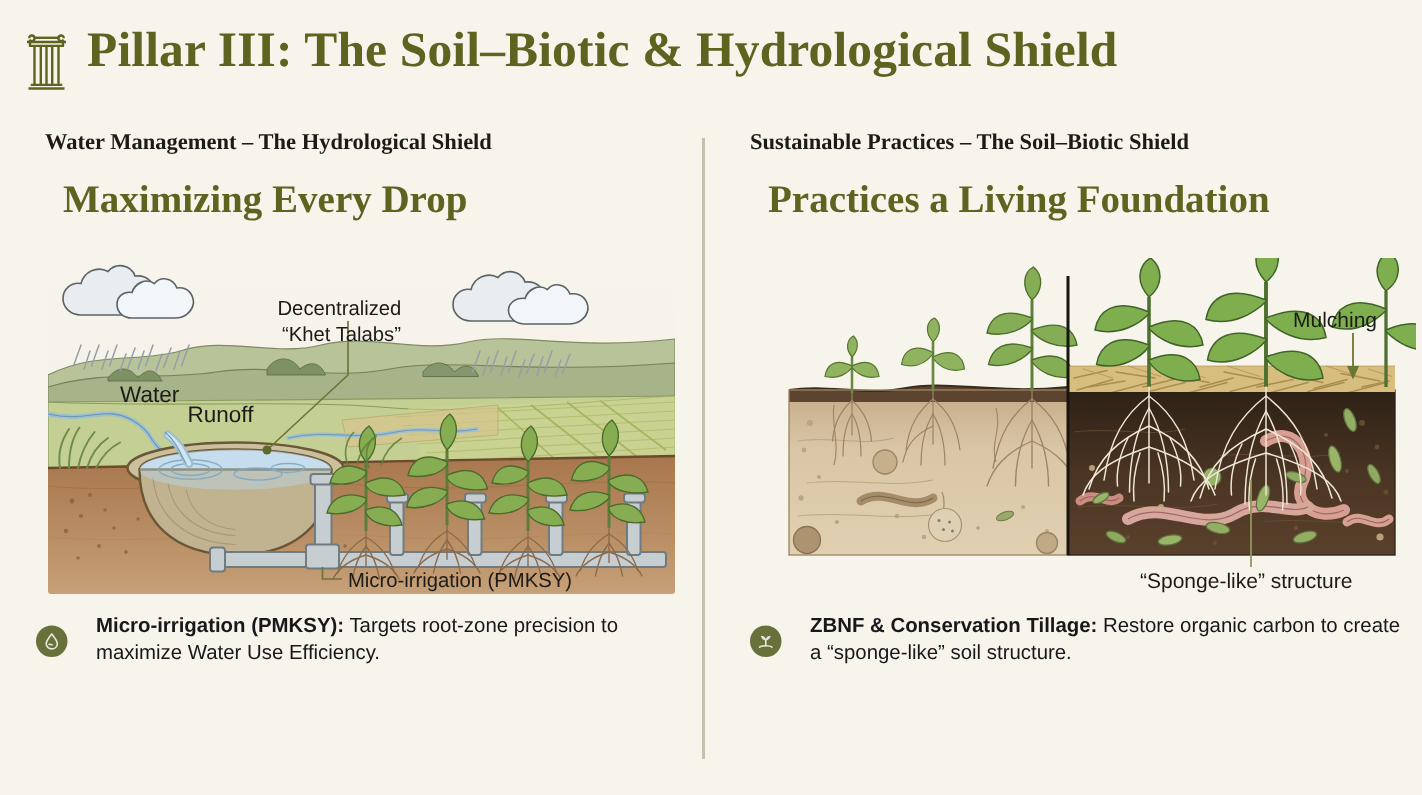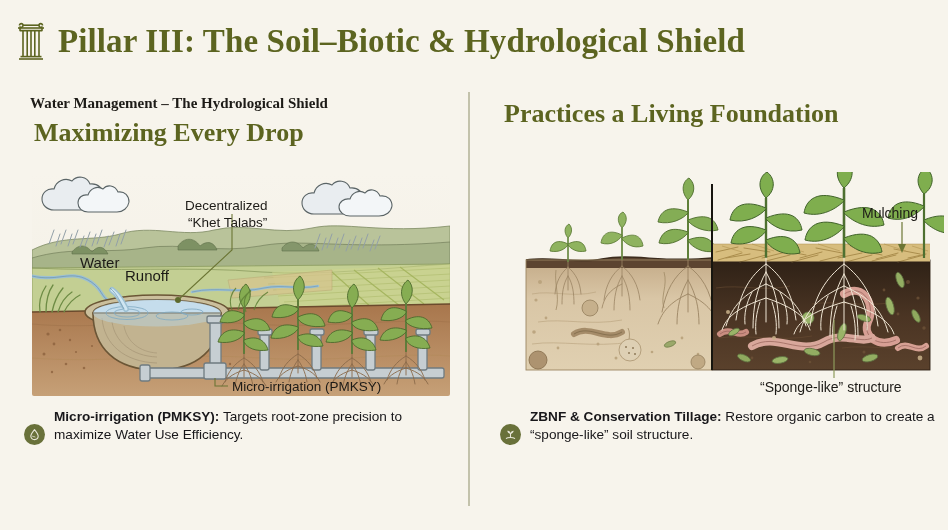--- a/index.html
+++ b/index.html
@@ -20,21 +20,21 @@
     height: 530px;
     background: #f7f4ec;
   }
 
   
   .header {
     position: absolute;
     left: 14px;
     top: 18px;
     display: flex;
-    align-items: center;
+    align-items: flex-start;
     gap: 10px;
   }
   .pillar-icon { width: 34px; height: 46px; display: block; }
   .header-title {
     font-family: "Liberation Serif", serif;
     font-weight: bold;
     font-size: 33px;
     letter-spacing: 0.1px;
     color: #5c6420;
     white-space: nowrap;
@@ -47,40 +47,40 @@
     left: 468px;
     top: 92px;
     width: 2px;
     height: 414px;
     background: #c3c2ab;
   }
 
   
   .col {
     position: absolute;
-    top: 94px;
+    top: 86px;
   }
   .col-left  { left: 30px;  width: 424px; }
   .col-right { left: 500px; width: 432px; }
 
   .kicker {
     font-family: "Liberation Serif", serif;
     font-weight: bold;
     font-size: 15px;
     color: #1d1b17;
     margin: 0 0 2px 0;
     line-height: 1.25;
     white-space: nowrap;
   }
   .headline {
     font-family: "Liberation Serif", serif;
     font-weight: bold;
     font-size: 26px;
     color: #5c6420;
-    margin: 4px;
+    margin: 12px;
     line-height: 1.2;
     white-space: nowrap;
   }
 
   
   .illus {
     position: absolute;
     overflow: hidden;
     border-radius: 2px;
   }
@@ -90,22 +90,22 @@
 
   
   .bullets {
     position: absolute;
   }
   .bullets-left  { left: 24px;  top: 408px; width: 430px; }
   .bullets-right { left: 500px; top: 408px; width: 436px; }
 
   .bullet {
     display: flex;
-    align-items: flex-end;
-    gap: 9px;
+    align-items: center;
+    gap: 19px;
     margin-bottom: 12px;
   }
   .bullet-badge {
     flex: 0 0 auto;
     width: 21px;
     height: 21px;
     border-radius: 50%;
     background: #69713a;
     display: flex;
     align-items: center;
@@ -145,20 +145,21 @@
   </div>
 
   <div class="divider"></div>
 
   <div class="col col-left">
     <p class="kicker">Water Management – The Hydrological Shield</p>
     <h2 class="headline">Maximizing Every Drop</h2>
   </div>
 
   <div class="col col-right">
+    <p class="kicker">Sustainable Practices – The Soil–Biotic Shield</p>
     <h2 class="headline">Practices a Living Foundation</h2>
   </div>
 
   <div class="illus illus-left">
     <svg width="418" height="224" viewBox="0 0 418 224">
       <defs>
         <clipPath id="clipL">
             <rect x="0" y="0" width="418" height="224"></rect>
           </clipPath>
         <linearGradient id="skyL" x1="0" y1="0" x2="0" y2="1">

